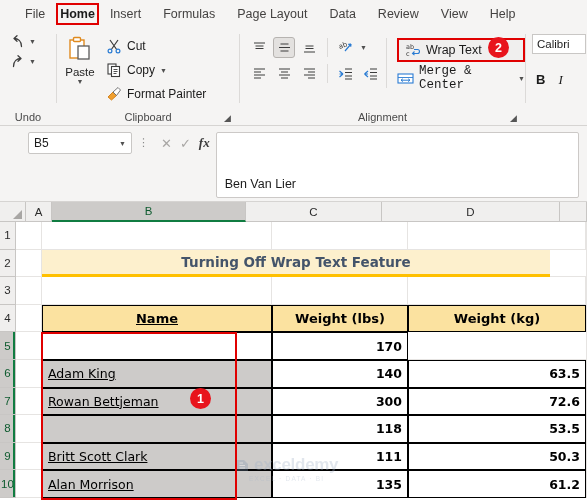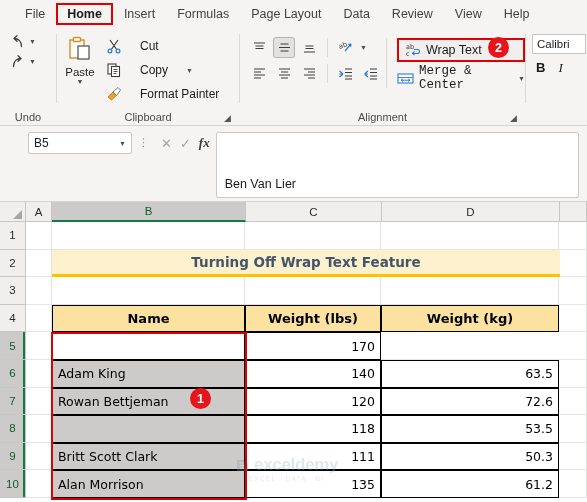--- a/index.html
+++ b/index.html
@@ -25,21 +25,21 @@
     font-size: 12.5px;
     color: #444241;
     padding: 4px 11px;
     white-space: nowrap;
     cursor: default;
   }
   .tab.active {
     color: #1b1b1b;
     font-weight: bold;
     border: 2px solid #e00000;
-    padding: 2px 9px;
+    padding: 2px 2px;
   }
 
   
   .ribbon {
     height: 98px;
     background: #f5f4f3;
     border-bottom: 1px solid #d6d4d2;
     position: relative;
     display: flex;
   }
@@ -71,21 +71,21 @@
   .caret { font-size: 7px; color: #505050; }
 
   
   .clip-grp { width: 182px; }
   .paste-btn {
     width: 46px; display: flex; flex-direction: column; align-items: center;
     padding-top: 2px; cursor: default;
   }
   .paste-lbl { font-size: 11.5px; color: #252525; margin-top: 1px; }
   .clip-right { display: flex; flex-direction: column; padding-top: 3px; gap: 4px; margin-left: 3px; }
-  .clip-item { display: flex; align-items: center; gap: 18px; height: 20px; cursor: default; }
+  .clip-item { display: flex; align-items: center; gap: 5px; height: 20px; cursor: default; }
   .clip-item span.lbl { font-size: 12px; color: #1b1b1b; }
 
   
   .align-grp { width: 285px; }
   .align-inner { display: flex; padding-left: 8px; padding-top: 4px; }
   .align-left-col { display: flex; flex-direction: column; gap: 5px; }
   .align-row { display: flex; align-items: center; gap: 3px; }
   .abtn {
     width: 22px; height: 21px; display: flex; align-items: center; justify-content: center;
     border-radius: 3px; cursor: default;
@@ -183,21 +183,21 @@
   }
   .rh.sel { background: #cdcbc9; color: #0e5b2f; }
   .rh.sel::after {
     content: ""; position: absolute; right: 0; top: 0; bottom: 0; width: 2px; background: #107c41;
   }
   .cells { flex: 1; position: relative; background: #fff; }
 
   .cellrow { display: flex; height: 27.6px; }
   .cell { border-right: 1px solid #e6e4e2; border-bottom: 1px solid #e6e4e2; overflow: hidden; }
   .cA { width: 26px; }
-  .cB { width: 193px; }
+  .cB { width: 230px; text-decoration: underline; }
   .cC { width: 136px; }
   .cD { width: 178px; }
   .cE { flex: 1; }
 
   
   .title-cell {
     background: #fdf0cd; border-bottom: 3px solid #ffc000;
     display: flex; align-items: center; justify-content: center;
     font-size: 13.5px; font-weight: bold; color: #44546a;
     font-family: "DejaVu Sans", sans-serif;
@@ -206,21 +206,21 @@
     background: #fbe2a0; border: 1px solid #000;
     display: flex; align-items: center; justify-content: center;
     font-size: 13px; font-weight: bold; color: #000;
     font-family: "DejaVu Sans", sans-serif;
   }
   .data-cell {
     border: 1px solid #000; display: flex; align-items: center;
     font-size: 12.5px; color: #000; padding: 0 5px;
     font-family: "DejaVu Sans", sans-serif; background: #fff;
   }
-  .data-cell.num { justify-content: flex-end; }
+  .data-cell.num { justify-content: flex-end; font-weight: bold; }
   .data-cell.selgray { background: #cdcbc9; }
   .data-cell.activewhite { background: #ffffff; }
 
   
   .sel-box {
     position: absolute; border: 2px solid #e00000;
     pointer-events: none; z-index: 30;
   }
 
   
@@ -420,21 +420,21 @@
         </div>
       </div>
     </div>
     <div class="grp-label">Alignment</div>
     <div class="dialog-launcher">◢</div>
   </div>
 
   <div class="grp-sep"></div>
 
   <div class="grp font-grp">
-    <div class="grp-body" style="flex-direction:column;align-items:flex-start;padding-top:0;">
+    <div class="grp-body" style="flex-direction:column;align-items:flex-start;padding-top:0;gap:12px;">
       <div class="font-box">Calibri</div>
       <div class="font-btns">
         <span class="fb" style="font-weight:bold">B</span>
         <span class="fb" style="font-style:italic;font-family:'Liberation Serif',serif">I</span>
       </div>
     </div>
     <div class="grp-label"></div>
   </div>
 
   <div class="badge" style="left:488px; top:9px;">2</div>
@@ -523,21 +523,21 @@
         <div class="cell cA"></div>
         <div class="data-cell cB selgray">Adam King</div>
         <div class="data-cell cC num">140</div>
         <div class="data-cell cD num">63.5</div>
         <div class="cell cE"></div>
       </div>
 
       <div class="cellrow">
         <div class="cell cA"></div>
         <div class="data-cell cB selgray">Rowan Bettjeman</div>
-        <div class="data-cell cC num">120</div>
+        <div class="data-cell cC num">300</div>
         <div class="data-cell cD num">72.6</div>
         <div class="cell cE"></div>
       </div>
 
       <div class="cellrow">
         <div class="cell cA"></div>
         <div class="data-cell cB selgray"></div>
         <div class="data-cell cC num">118</div>
         <div class="data-cell cD num">53.5</div>
         <div class="cell cE"></div>

